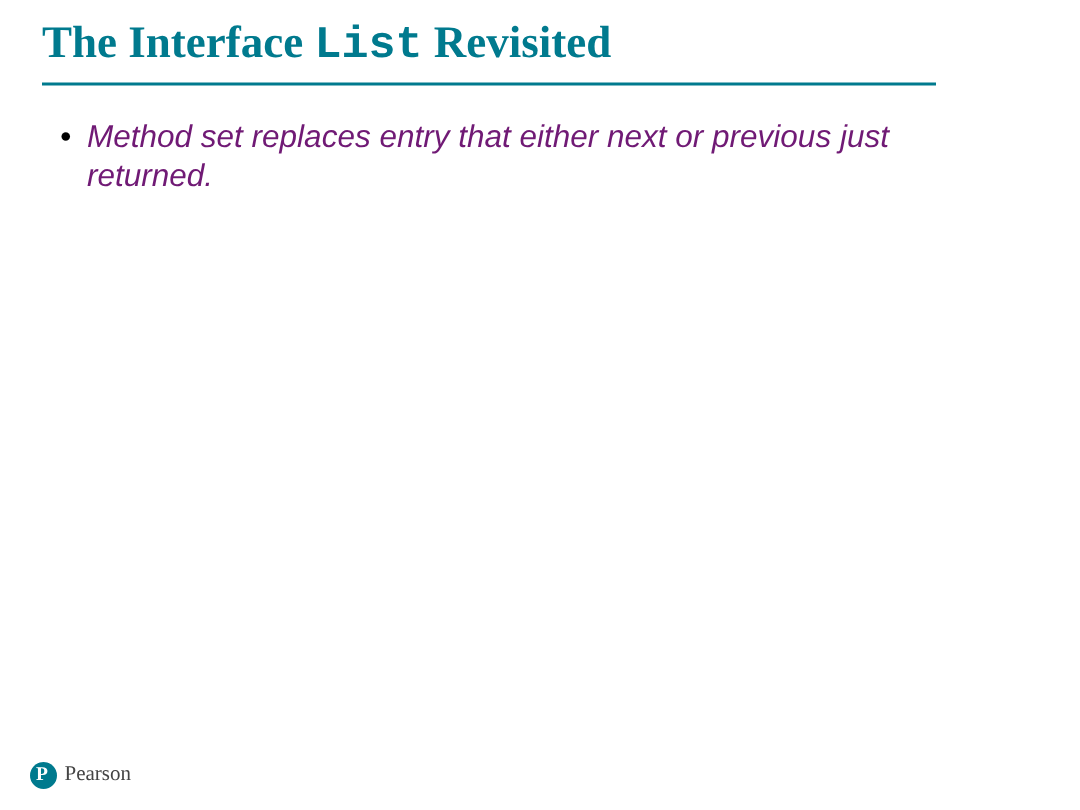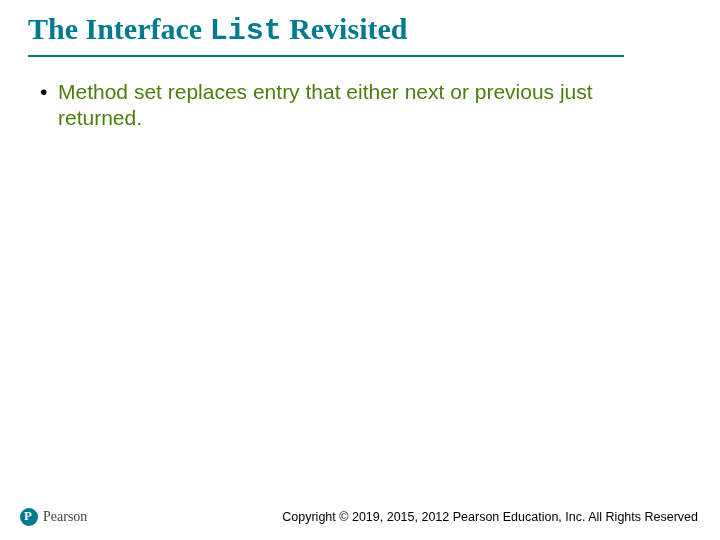--- a/index.html
+++ b/index.html
@@ -34,42 +34,43 @@
     font-weight: bold;
   }
   ul.bullets {
     list-style: none;
     margin: 0;
     padding: 0 4px 0 12px;
   }
   ul.bullets > li {
     position: relative;
     font-size: 21px;
-    color: #4d7c0f;
+    color: #701a75;
     line-height: 1.28;
     padding-left: 18px;
     margin-bottom: 24px;
+    font-style: italic;
   }
   ul.bullets > li::before {
     content: "•";
     position: absolute;
     left: 0;
     top: 0;
     font-size: 21px;
     color: #000;
   }
   .footer {
     position: absolute;
     bottom: 14px;
     left: 0;
     width: 720px;
     box-sizing: border-box;
     padding: 0 22px 0 20px;
     display: flex;
-    align-items: center;
+    align-items: flex-end;
     justify-content: space-between;
   }
   .logo {
     display: flex;
     align-items: center;
     gap: 5px;
   }
   .logo-mark {
     width: 18px;
     height: 18px;
@@ -111,16 +112,15 @@
     <li>
       <span>Method set replaces entry that either next or previous just returned.</span>
     </li>
   </ul>
 
   <div class="footer">
     <div class="logo">
       <div class="logo-mark"></div>
       <span class="logo-text">Pearson</span>
     </div>
-    <div class="copyright">Copyright © 2019, 2015, 2012 Pearson Education, Inc. All Rights Reserved</div>
   </div>
 
 </div>
 
 </body></html>

